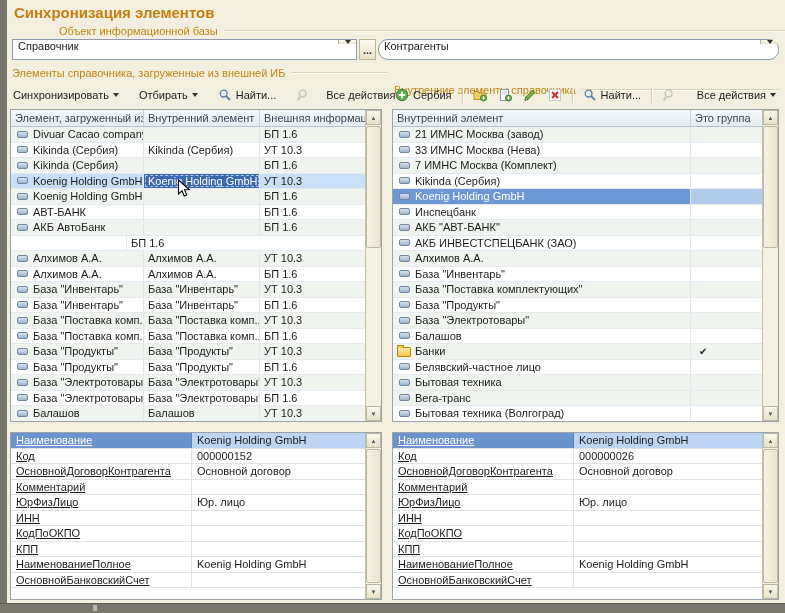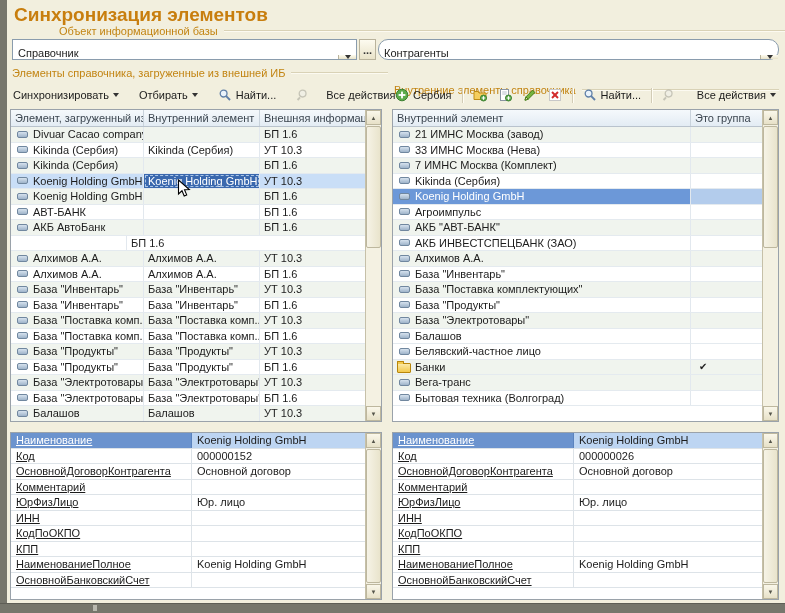--- a/index.html
+++ b/index.html
@@ -2,27 +2,27 @@
 <html><head>
 <meta charset="utf-8">
 <style>
   html,body{margin:0;padding:0;background:#D4D0C8;}
   .win{position:relative;width:785px;height:613px;background:#F2EFDE;overflow:hidden;
        font-family:"Liberation Sans",sans-serif;font-size:11px;color:#1C1C1C;}
   .edge-left{position:absolute;left:0;top:0;width:7px;height:613px;background:#76766C;}
   .edge-bottom{position:absolute;left:0;top:603px;width:785px;height:10px;background:#76766C;border-top:1px solid #5E5E56;}
   .edge-notch{position:absolute;left:93px;top:605px;width:4px;height:6px;background:#B8B8AE;}
 
-  .page-title{position:absolute;left:14px;top:4px;font-size:19px;font-weight:bold;color:#C87E0E;}
+  .page-title{position:absolute;left:14px;top:4px;font-size:15px;font-weight:bold;color:#C87E0E;}
 
   .group-row{position:absolute;display:flex;align-items:center;color:#C28412;height:13px;}
   .group-row .gl-line{flex:1;height:0;border-top:1px solid #D9D2B6;box-shadow:0 1px 0 #FCFAF1;margin-left:6px;}
 
   .combo{position:absolute;top:39px;height:21px;background:#FFF;border:1px solid #8A9CAD;
-         display:flex;align-items:flex-end;box-sizing:border-box;}
+         display:flex;align-items:flex-start;box-sizing:border-box;}
   .combo .txt{flex:1;display:flex;align-items:center;padding:0 5px;overflow:hidden;white-space:nowrap;}
   .dd-btn{width:17px;background:linear-gradient(#FDFBF0,#E9E3C9);border-left:1px solid #B9B39C;
           display:flex;align-items:center;justify-content:center;}
   .caret{width:0;height:0;border-left:3px solid transparent;border-right:3px solid transparent;border-top:4px solid #333;}
   .dots-btn{position:absolute;top:39px;height:21px;width:17px;background:linear-gradient(#FDFBF0,#E9E3C9);
             border:1px solid #B9B39C;box-sizing:border-box;display:flex;align-items:center;justify-content:center;
             font-weight:bold;color:#333;}
 
   .toolbar{position:absolute;top:84px;height:22px;display:flex;align-items:center;gap:5px;}
   .tbtn{display:flex;align-items:center;gap:4px;padding:1px 3px;white-space:nowrap;color:#1C1C1C;}
@@ -411,21 +411,21 @@
           <div class="tr alt rsel">
             <div class="td c0">
               <span class="dash"></span>
               <span>Koenig Holding GmbH</span>
             </div>
             <div class="td c1"></div>
           </div>
           <div class="tr">
             <div class="td c0">
               <span class="dash"></span>
-              <span>Агроимпульс</span>
+              <span>Инспецбанк</span>
             </div>
             <div class="td c1"></div>
           </div>
           <div class="tr alt">
             <div class="td c0">
               <span class="dash"></span>
               <span>АКБ "АВТ-БАНК"</span>
             </div>
             <div class="td c1"></div>
           </div>
@@ -468,38 +468,45 @@
             <div class="td c0">
               <span class="dash"></span>
               <span>База "Электротовары"</span>
             </div>
             <div class="td c1"></div>
           </div>
           <div class="tr">
             <div class="td c0">
               <span class="dash"></span>
               <span>Балашов</span>
-            </div>
-            <div class="td c1"></div>
-          </div>
-          <div class="tr">
-            <div class="td c0">
-              <span class="dash"></span>
-              <span>Белявский-частное лицо</span>
             </div>
             <div class="td c1"></div>
           </div>
           <div class="tr alt">
             <div class="td c0">
               <span class="folder"></span>
               <span>Банки</span>
             </div>
             <div class="td c1">
               <span class="chk">✔</span>
             </div>
+          </div>
+          <div class="tr">
+            <div class="td c0">
+              <span class="dash"></span>
+              <span>Белявский-частное лицо</span>
+            </div>
+            <div class="td c1"></div>
+          </div>
+          <div class="tr alt">
+            <div class="td c0">
+              <span class="dash"></span>
+              <span>Бытовая техника</span>
+            </div>
+            <div class="td c1"></div>
           </div>
           <div class="tr alt">
             <div class="td c0">
               <span class="dash"></span>
               <span>Вега-транс</span>
             </div>
             <div class="td c1"></div>
           </div>
           <div class="tr">
             <div class="td c0">

